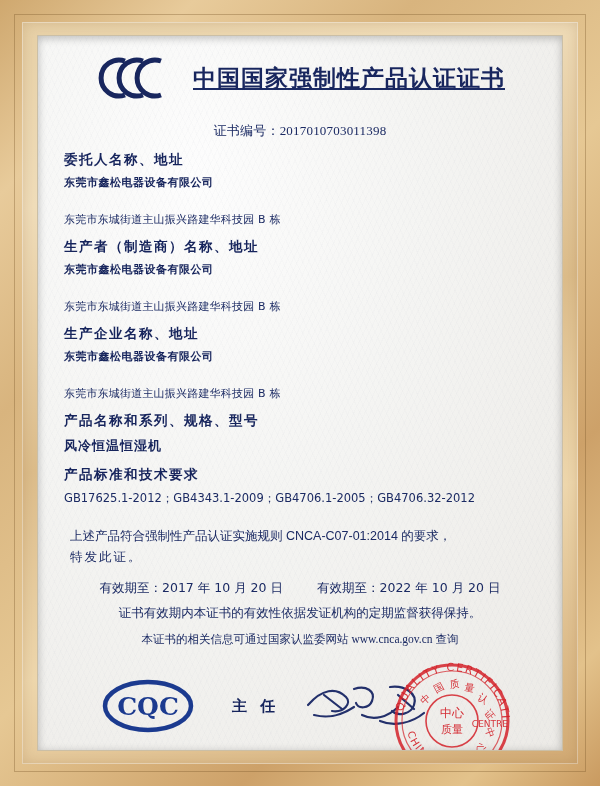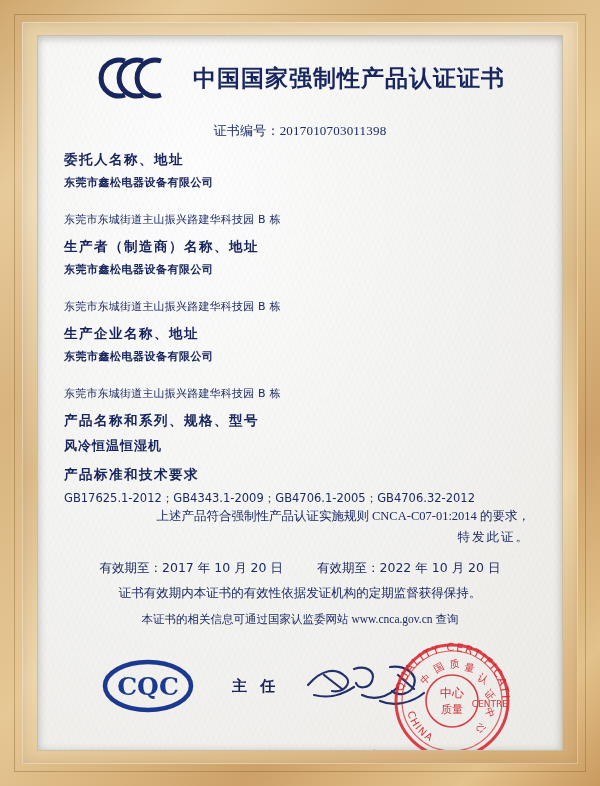--- a/index.html
+++ b/index.html
@@ -71,20 +71,21 @@
     color: #1b2a63;
   }
 
   
   .header {
     display: flex;
     align-items: center;
     justify-content: center;
     gap: 14px;
     padding-top: 16px;
+    text-decoration: underline;
   }
   .ccc-logo {
     width: 84px;
     height: 52px;
     position: relative;
     flex: 0 0 auto;
   }
   .ccc-logo svg { display: block; }
   .title-cn {
     font-family: "DejaVu Sans", "Liberation Sans", sans-serif;
@@ -144,24 +145,24 @@
     margin-top: 7px;
     color: #1b2a63;
   }
   .standards {
     font-family: "DejaVu Sans", "Liberation Sans", sans-serif;
     font-size: 11.5px;
     margin-top: 7px;
     color: #1b2a63;
   }
   .statement {
-    font-family: Liberation Serif, serif;
+    font-family: Liberation Sans, sans-serif;
     font-size: 12.5px;
-    margin-top: 0;
-    text-align: right;
+    margin-top: 20px;
+    text-align: left;
     line-height: 1.65;
     color: #1b2a63;
     padding: 0 6px;
   }
   .statement .second {
     display: block;
     letter-spacing: 2px;
   }
   .dates {
     font-family: "DejaVu Sans", "Liberation Sans", sans-serif;

